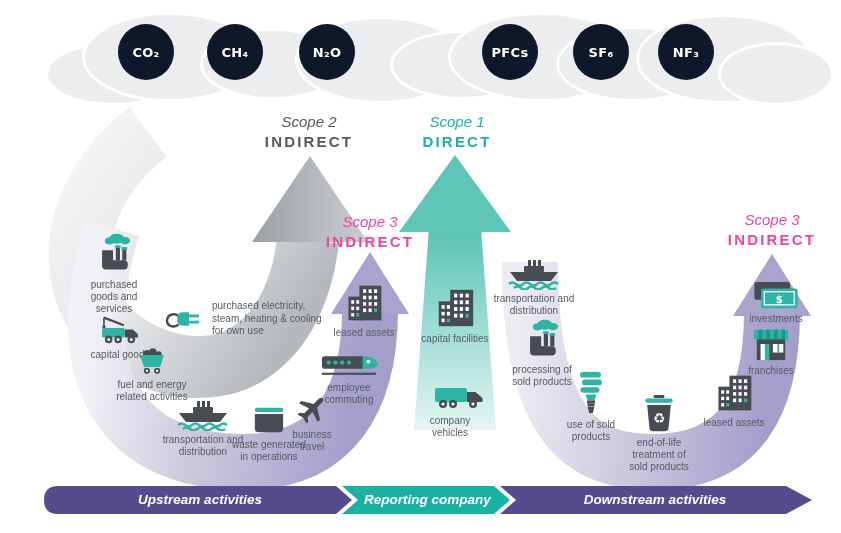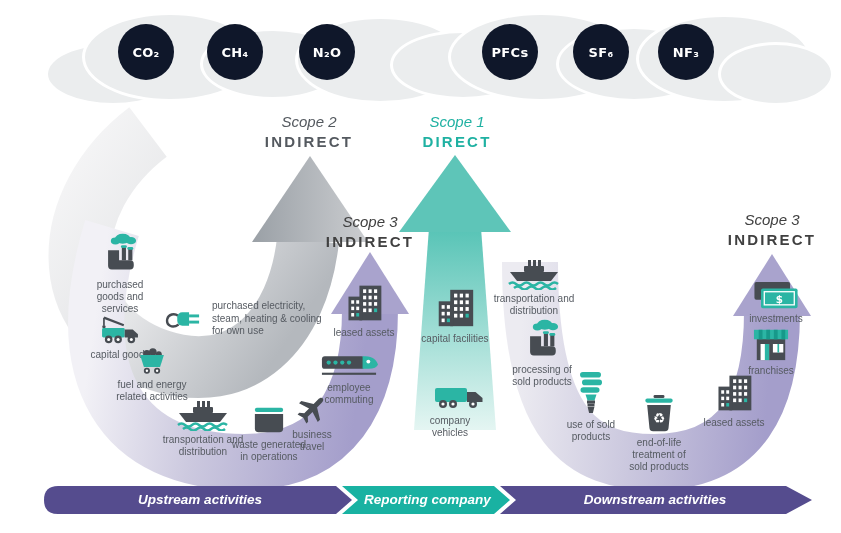--- a/index.html
+++ b/index.html
@@ -10,21 +10,21 @@
   .cloud{position:absolute;background:#ebedee;border:3px solid #fff;border-radius:50%;z-index:1;}
   .gas{position:absolute;top:24px;width:56px;height:56px;border-radius:50%;background:#0f172a;
        color:#fff;display:flex;align-items:center;justify-content:center;
        font:700 13px "DejaVu Sans", sans-serif;letter-spacing:.3px;z-index:2;}
   
   .scope{position:absolute;width:120px;text-align:center;z-index:3;}
   .scope-title{font-style:italic;font-weight:400;font-size:15px;line-height:1.05;}
   .scope-sub{font-weight:700;font-size:15px;letter-spacing:2.2px;margin-top:3px;}
   .scope2 .scope-title,.scope2 .scope-sub{color:#54595f;}
   .scope1 .scope-title,.scope1 .scope-sub{color:#1fb1a2;}
-  .scope3 .scope-title,.scope3 .scope-sub{color:#404040;}
+  .scope3 .scope-title,.scope3 .scope-sub{color:#ec4899;}
   
   .item{position:absolute;display:flex;flex-direction:column;align-items:center;z-index:3;
         font-size:10px;line-height:1.18;color:#565b62;text-align:center;}
   .item .lbl{margin-top:3px;}
   .item-row{flex-direction:row;text-align:left;}
   .item-row .lbl{margin:0 0 0 7px;font-size:10px;line-height:1.25;}
   
   .barlbl{position:absolute;z-index:3;color:#fff;font-style:italic;font-weight:700;
           font-size:13.5px;text-align:center;}
 </style>
@@ -276,21 +276,21 @@
   </div>
   <div class="scope scope3" style="left:310px;top:214px;">
     <div class="scope-title">Scope 3</div>
     <div class="scope-sub">INDIRECT</div>
   </div>
   <div class="scope scope3" style="left:712px;top:212px;">
     <div class="scope-title">Scope 3</div>
     <div class="scope-sub">INDIRECT</div>
   </div>
 
-  <div class="item" style="left:85px;top:230px;width:70px;">
+  <div class="item" style="left:79px;top:230px;width:70px;">
     <svg width="44" height="46">
         <use href="#i-factory-cloud"></use>
       </svg>
     <span class="lbl">purchased goods and services</span>
   </div>
   <div class="item item-row" style="left:165px;top:300px;width:170px;">
     <svg width="40" height="28">
         <use href="#i-plug"></use>
       </svg>
     <span class="lbl" style="width:122px;">purchased electricity, steam, heating &amp; cooling for own use</span>

